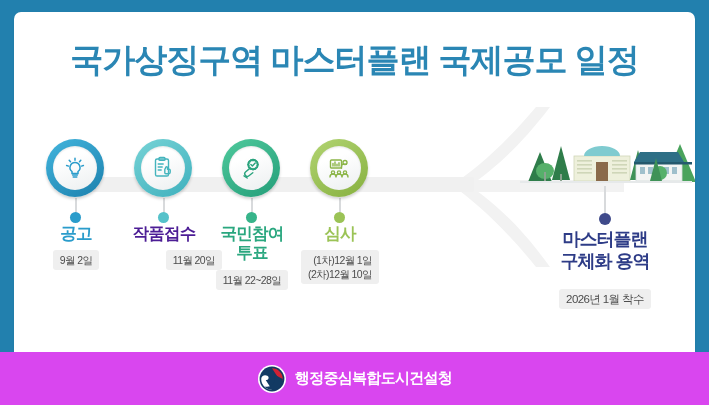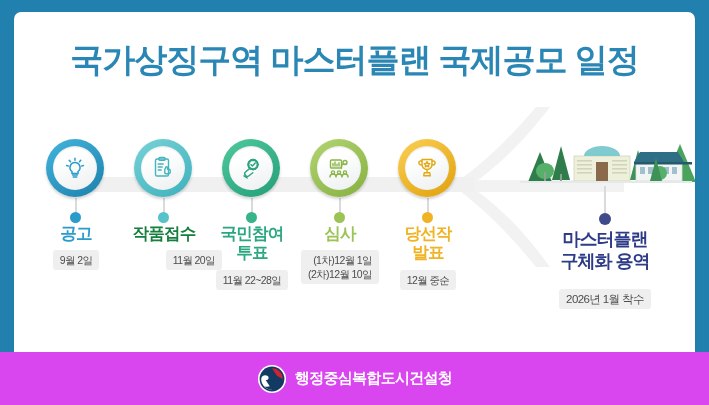--- a/index.html
+++ b/index.html
@@ -304,21 +304,21 @@
                 <rect x="5.5" y="4" width="13" height="17" rx="1.6"></rect>
                 <rect x="9" y="2.4" width="6" height="3" rx="1"></rect>
                 <path d="M8.2 9h5M8.2 12h4M8.2 15h3"></path>
                 <path d="M14.8 14.5v3.2c0 .6.4 1 1 1h3c.8 0 1.4-.6 1.4-1.4v-2c0-.6-.5-1.1-1.1-1.1h-1.6v-1.6c0-.5-.4-.9-.9-.9s-.9.4-.9.9z"></path>
               </svg>
             </div>
           </div>
           <div class="stem"></div>
           <div class="dot" style="background:#56c2ca;"></div>
         </div>
-        <div class="step-label" style="color:#15803d;">작품접수</div>
+        <div class="step-label" style="color:#4c1d95;">작품접수</div>
         <div class="step-date" style="top:120px;justify-content:flex-end;">
           <span class="date-chip">11월 20일</span>
         </div>
       </div>
 
       <div class="step" style="left:176px;">
         <div class="step-circle-area">
           <div class="arrow" style="border-left-color:#37b48a;"></div>
           <div class="ring" style="background:linear-gradient(145deg,#4fc99c,#249e79);">
             <div class="ring-inner">
@@ -361,42 +361,20 @@
           <div class="stem"></div>
           <div class="dot" style="background:#9bc356;"></div>
         </div>
         <div class="step-label" style="color:#9bc356;">심사</div>
         <div class="step-date" style="top:120px;">
           <span class="date-chip" style="text-align:right;">(1차)12월  1일
 (2차)12월 10일</span>
         </div>
       </div>
 
-      <div class="step" style="left:352px;">
-        <div class="step-circle-area">
-          <div class="arrow" style="border-left-color:#f0b323;"></div>
-          <div class="ring" style="background:linear-gradient(145deg,#fbcf52,#e0a10d);">
-            <div class="ring-inner">
-              <svg width="26" height="26" viewBox="0 0 26 26" fill="none" stroke="#e3a913" stroke-width="1.4" stroke-linecap="round" stroke-linejoin="round">
-                <path d="M8 4.5h10v5a5 5 0 0 1-10 0z"></path>
-                <path d="M8 6H6a2 2 0 0 0 2 3.6M18 6h2a2 2 0 0 1-2 3.6"></path>
-                <path d="M13 14.5v3.2M10 20.8h6M10.3 17.7h5.4l.6 3.1H9.7z"></path>
-                <path d="M13 6.6l.85 1.72 1.9.28-1.37 1.34.32 1.9L13 10.94l-1.7.9.32-1.9-1.37-1.34 1.9-.28z"></path>
-              </svg>
-            </div>
-          </div>
-          <div class="stem"></div>
-          <div class="dot" style="background:#f0b323;"></div>
-        </div>
-        <div class="step-label" style="color:#f0b323;">당선작
-발표</div>
-        <div class="step-date" style="top:140px;">
-          <span class="date-chip">12월 중순</span>
-        </div>
-      </div>
     </div>
 
     <div class="outcome">
       <div class="scene">
         <svg width="186" height="62" viewBox="0 0 186 62">
 
           <polygon points="152,58 168,20 184,58" fill="#4aa35c"></polygon>
           <polygon points="16,58 28,28 40,58" fill="#2f7d4a"></polygon>
 
           <polygon points="40,56 49,22 58,56" fill="#2f7d4a"></polygon>

